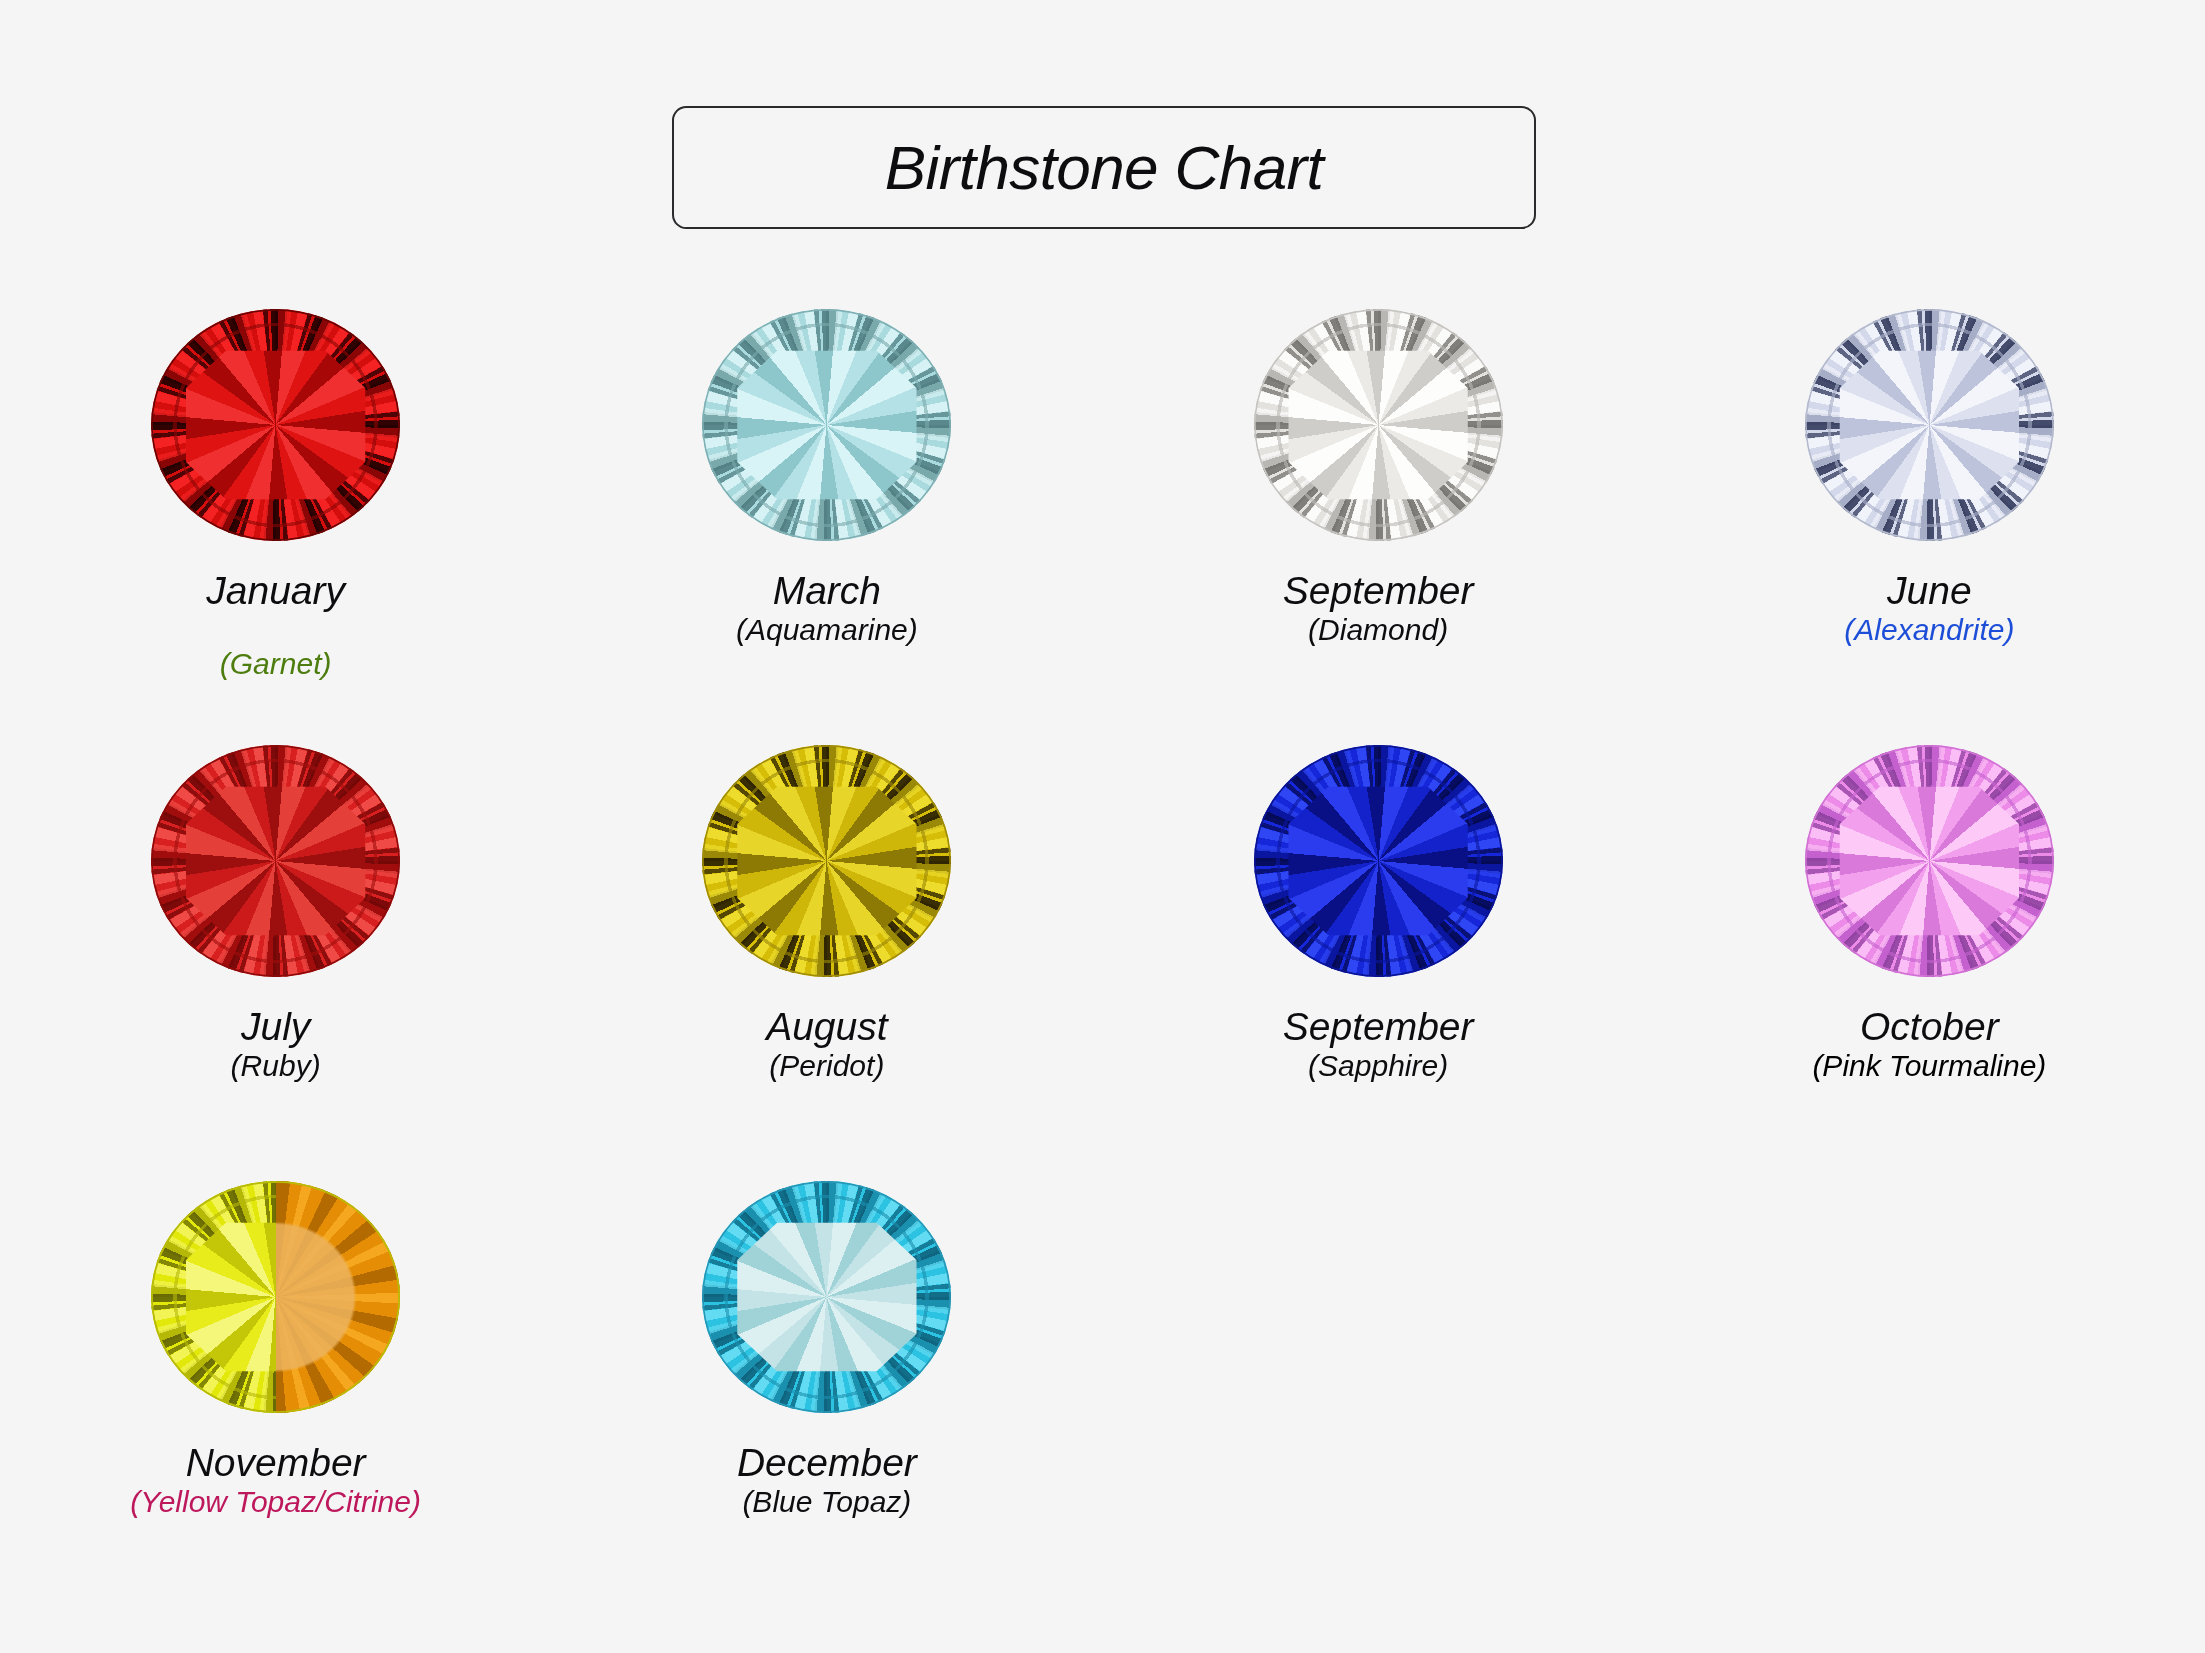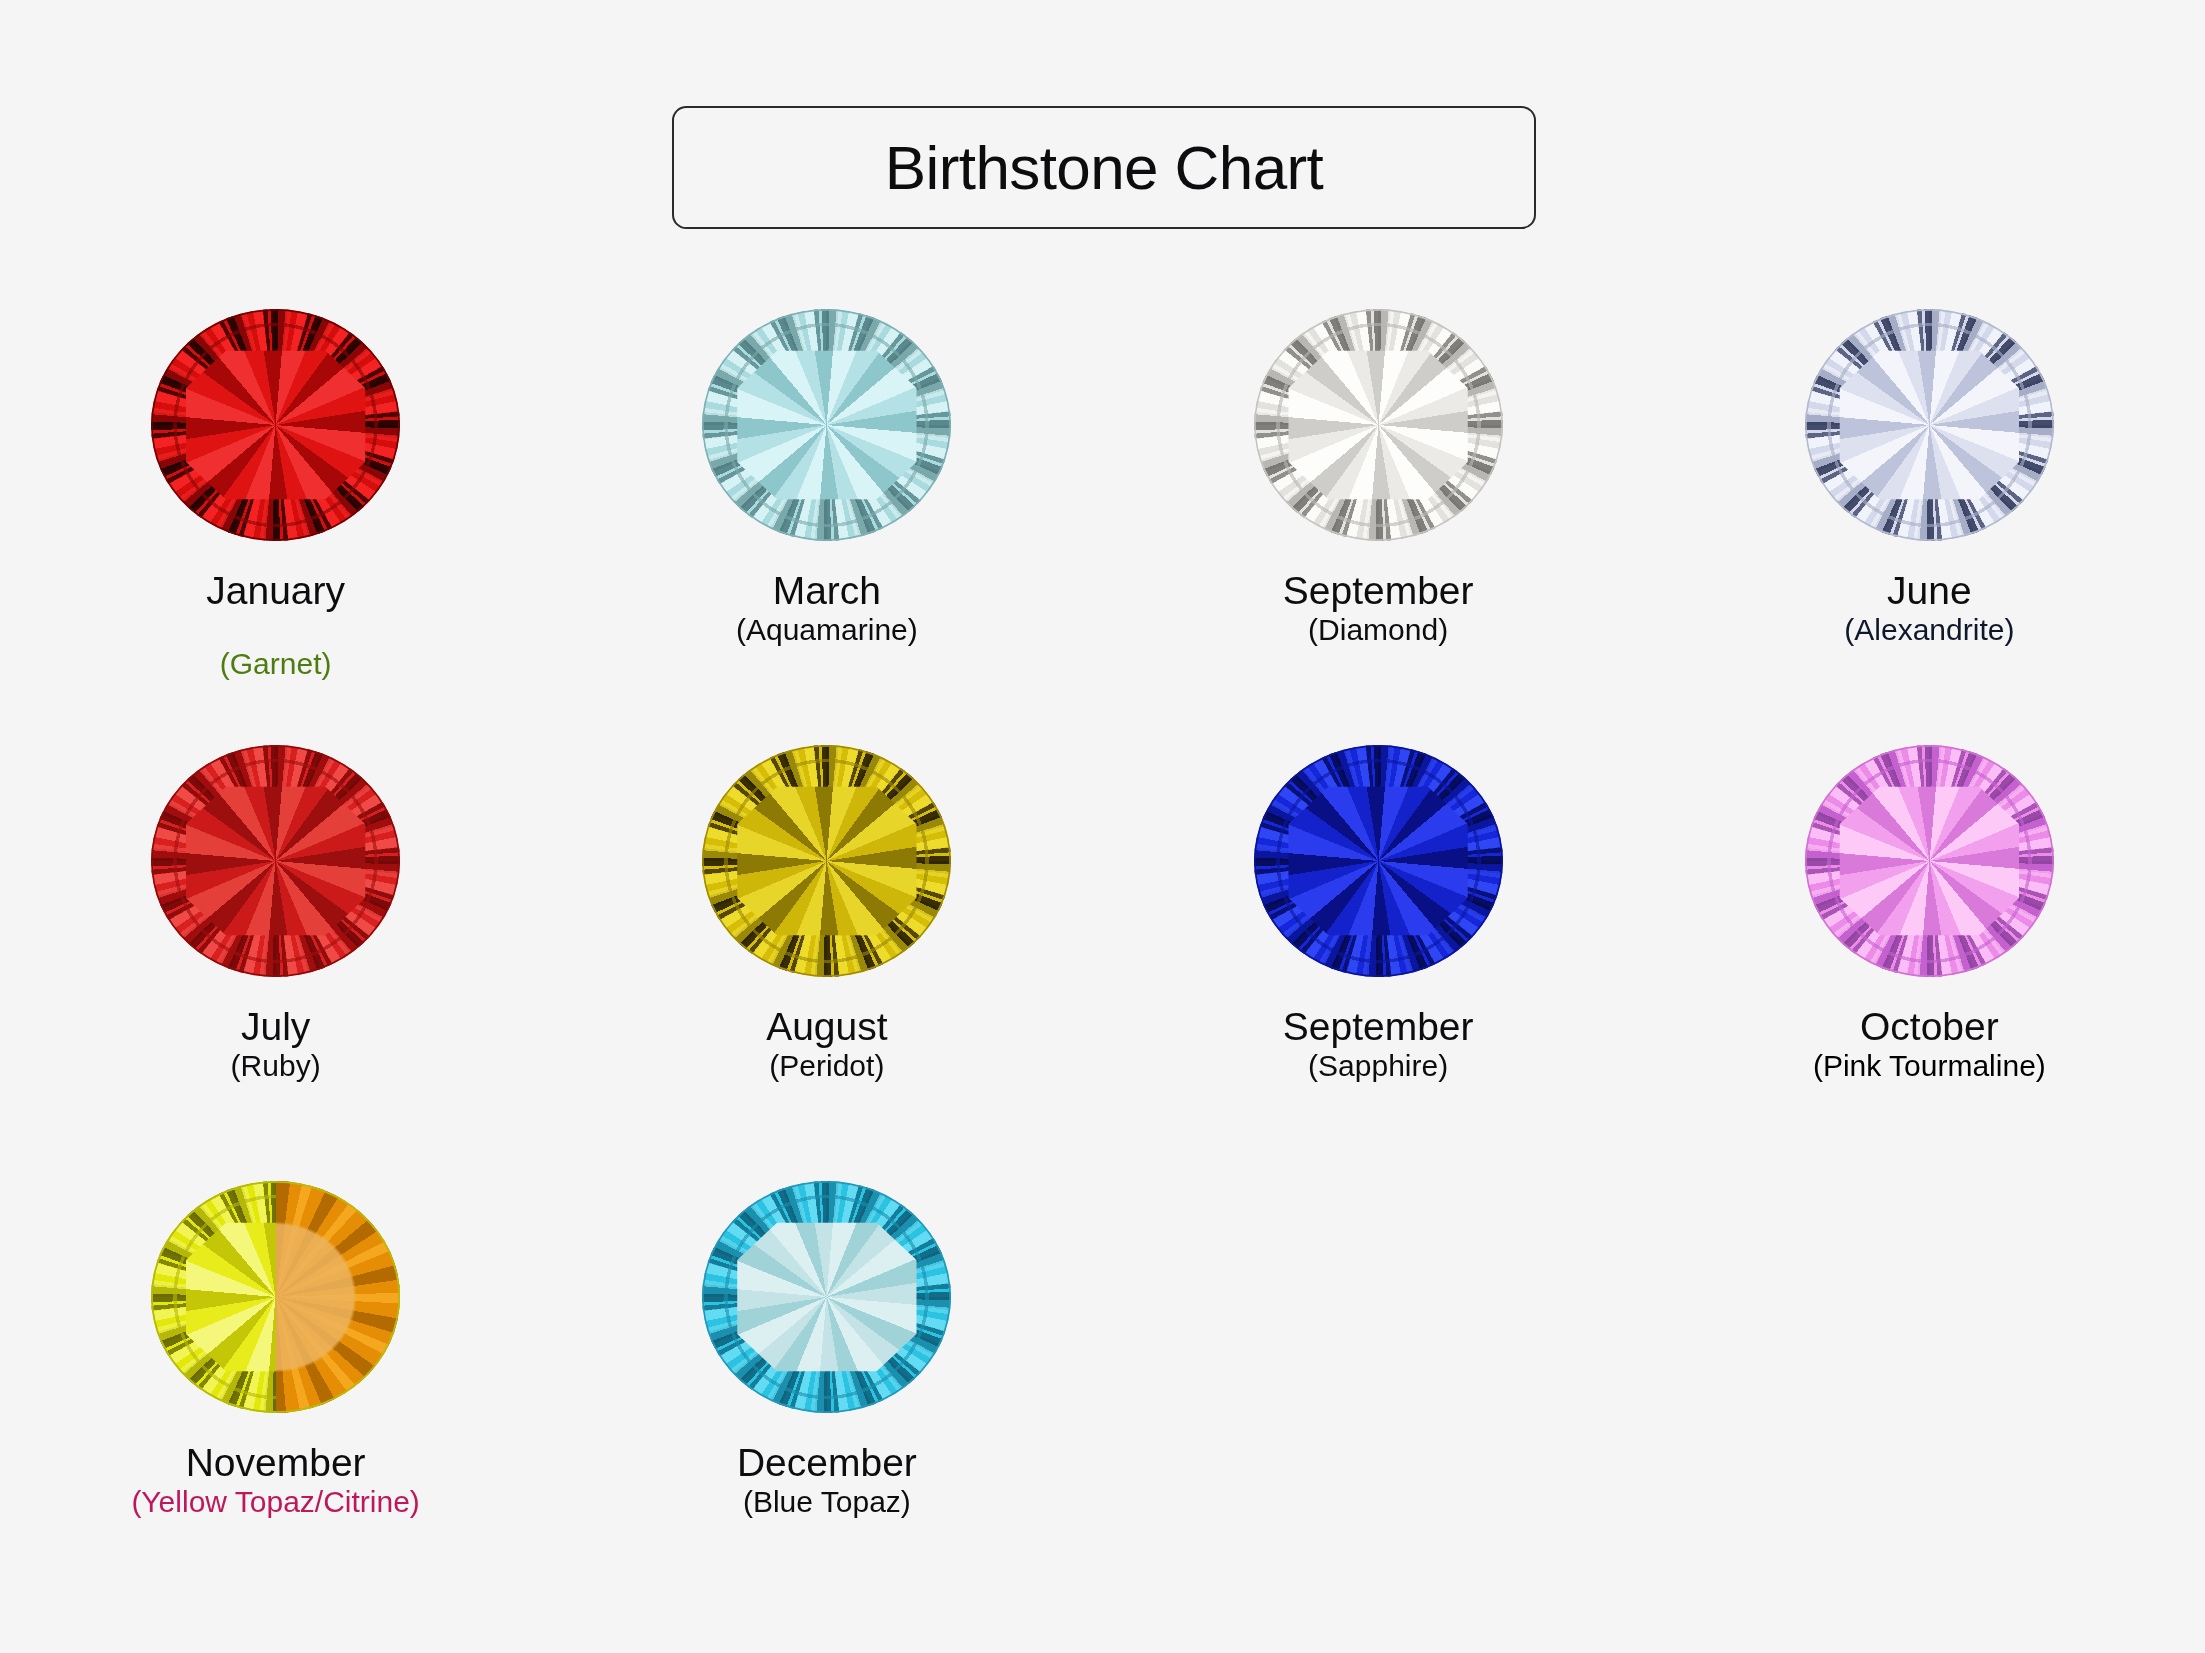--- a/index.html
+++ b/index.html
@@ -13,20 +13,21 @@
     font-family: "Liberation Sans", sans-serif;
     overflow: hidden;
     position: relative;
   }
 
   #chart-root {
     position: absolute;
     inset: 0;
     width: 2205px;
     height: 1654px;
+    font-style: italic;
   }
 
   
   .title-box {
     position: absolute;
     left: 672px;
     top: 106px;
     width: 864px;
     height: 123px;
     box-sizing: border-box;
@@ -222,21 +223,21 @@
       <div class="cell">
         <div class="gem" style="--c-d: #a6adc6; --c-m: #d3d8ea; --c-l: #f1f3fa; --c-xd: #2b3356; --c-t1: #dde1ef; --c-t2: #bcc3db; --c-t3: #f4f5fb; --c-rim: #b4bacd;">
           <div class="facets"></div>
           <div class="facets2"></div>
           <div class="spokes"></div>
           <div class="crown"></div>
           <div class="table-facet"></div>
           <div class="rim"></div>
         </div>
         <div class="month" style="color: rgb(13, 13, 16);">June</div>
-        <div class="stone" style="color: #0f172a;">(Alexandrite)</div>
+        <div class="stone" style="color: #1d4ed8;">(Alexandrite)</div>
       </div>
       <div class="cell">
         <div class="gem" style="--c-d: #a10d0d; --c-m: #d92020; --c-l: #ef4a45; --c-xd: #6d0606; --c-t1: #cc1a1a; --c-t2: #9d0e0e; --c-t3: #e53f3a; --c-rim: #8c0a0a;">
           <div class="facets"></div>
           <div class="facets2"></div>
           <div class="spokes"></div>
           <div class="crown"></div>
           <div class="table-facet"></div>
           <div class="rim"></div>
         </div>

